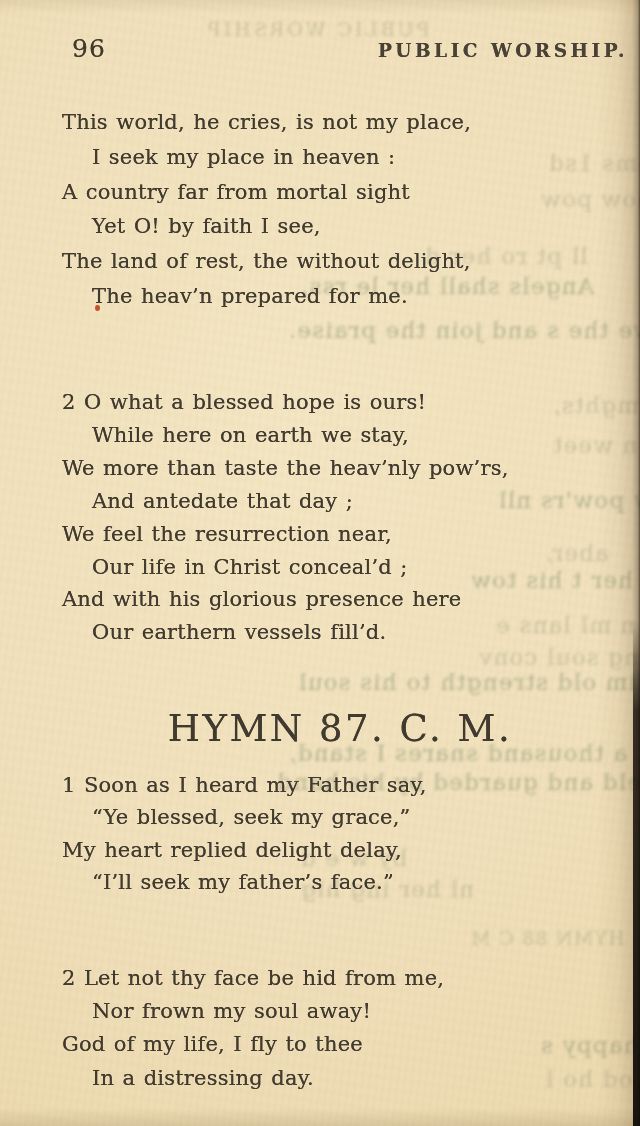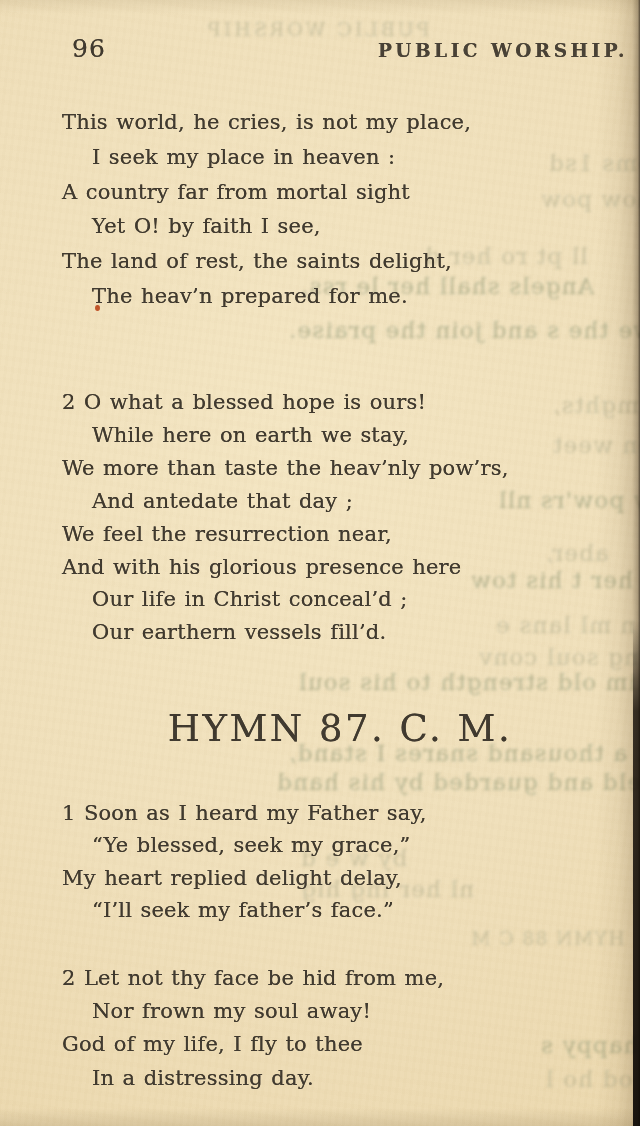--- a/index.html
+++ b/index.html
@@ -23,21 +23,21 @@
   .ink{color:#3c362c;text-shadow:0 0 .6px rgba(60,52,40,.85);}
   .pagenum{position:absolute;left:72px;top:34px;font-size:25px;letter-spacing:1px;}
   .running-head{
     position:absolute;left:0;right:12px;top:40px;text-align:right;
     font-size:18.5px;font-weight:bold;letter-spacing:3.5px;color:#453e33;
     text-shadow:0 0 .5px rgba(64,56,44,.8);
   }
   .stanza{position:absolute;left:62px;right:8px;font-size:21px;letter-spacing:.2px;word-spacing:1.5px;}
   .s1{top:105px;line-height:34.8px;}
   .s2{top:386px;line-height:32.9px;}
-  .h87s1{top:797px;line-height:32.3px;}
+  .h87s1{top:769px;line-height:32.3px;}
   .h87s2{top:962px;line-height:33.2px;}
   .line{white-space:nowrap;}
   .line.ind{padding-left:30px;}
   .hymn-heading{
     position:absolute;top:707px;left:50px;right:10px;margin:0;text-align:center;
     font-size:37px;font-weight:normal;letter-spacing:2.5px;
   }
   
   .ghost{
     position:absolute;transform:scaleX(-1);filter:blur(1.6px);
@@ -100,34 +100,34 @@
   </div>
 
   <span class="pagenum ink">96</span>
   <span class="running-head">PUBLIC WORSHIP.</span>
 
   <section class="stanza s1 ink">
     <div class="line">This world, he cries, is not my place,</div>
     <div class="line ind">I seek my place in heaven :</div>
     <div class="line">A country far from mortal sight</div>
     <div class="line ind">Yet O!  by faith I see,</div>
-    <div class="line">The land of rest, the saints delight,</div>
+    <div class="line">The land of rest, the without delight,</div>
     <div class="line ind">The heav’n prepared for me.</div>
   </section>
 
   <span class="speck"></span>
 
   <section class="stanza s2 ink">
     <div class="line">2 O what a blessed hope is ours!</div>
     <div class="line ind">While here on earth we stay,</div>
     <div class="line">We more than taste the heav’nly pow’rs,</div>
     <div class="line ind">And antedate that day ;</div>
     <div class="line">We feel the resurrection near,</div>
+    <div class="line ind">Our life in Christ conceal’d ;</div>
     <div class="line">And with his glorious presence here</div>
-    <div class="line ind">Our life in Christ conceal’d ;</div>
     <div class="line ind">Our earthern vessels fill’d.</div>
   </section>
 
   <h2 class="hymn-heading ink">HYMN 87.   C. M.</h2>
 
   <section class="stanza h87s1 ink">
     <div class="line">1 Soon as I heard my Father say,</div>
     <div class="line ind">“Ye blessed, seek my grace,”</div>
     <div class="line">My heart replied delight delay,</div>
     <div class="line ind">“I’ll seek my father’s face.”</div>

